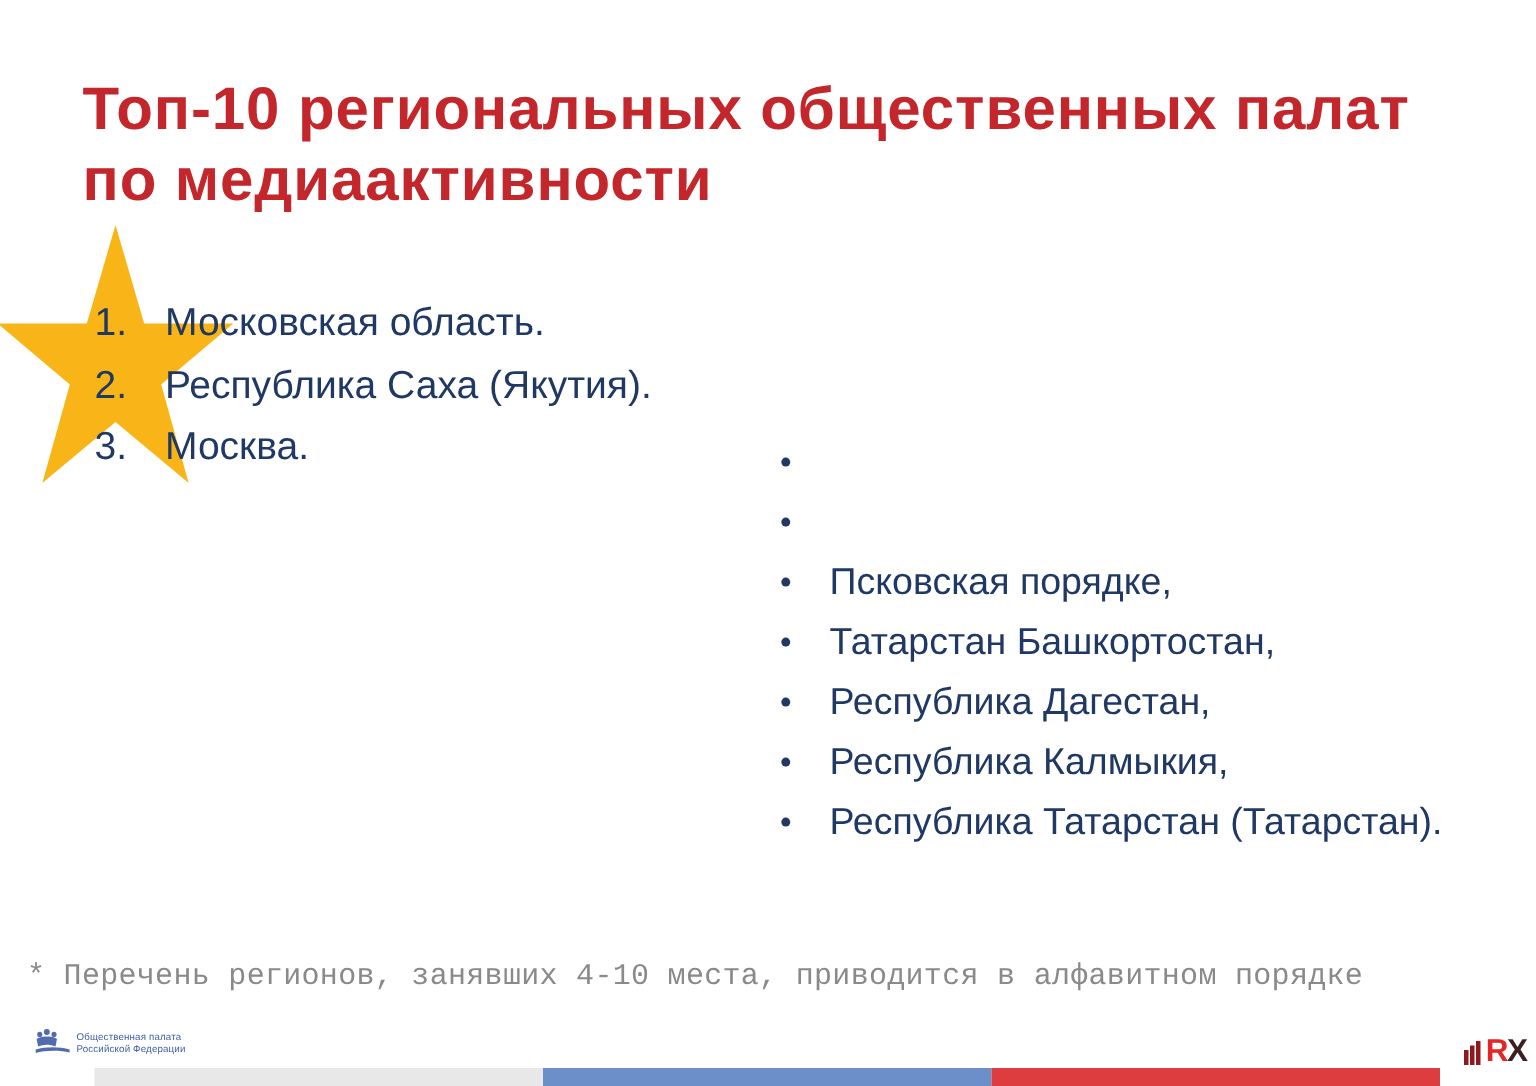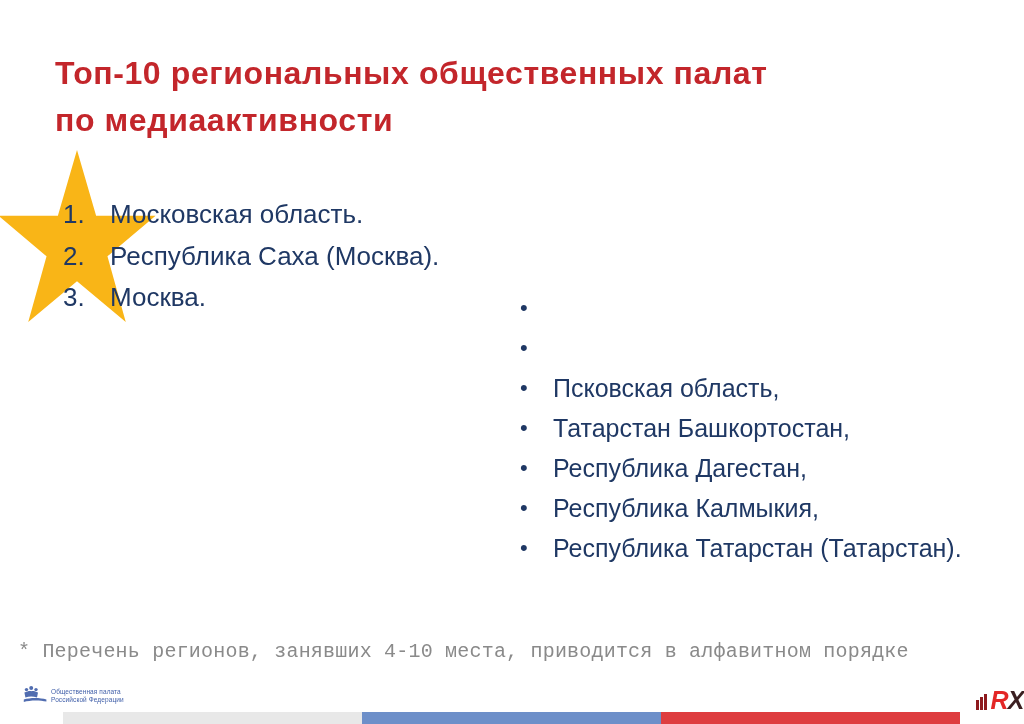--- a/index.html
+++ b/index.html
@@ -8,21 +8,21 @@
     overflow:hidden;font-family:"Liberation Sans",sans-serif;
   }
   .slide{position:absolute;inset:0;}
 
   
   .star{position:absolute;left:-4px;top:150px;width:162px;height:172px;}
 
   
   .title{
     position:absolute;left:55px;top:50px;width:900px;
-    font-size:32px;font-weight:700;letter-spacing:0.6px;
+    font-size:40px;font-weight:700;letter-spacing:0.6px;
     color:#C3262B;line-height:47px;
   }
 
   
   .top3{
     position:absolute;left:63px;top:194px;margin:0;padding:0;list-style:none;
     color:#1F3864;font-size:26px;font-weight:500;
   }
   .top3 li{display:flex;height:41.5px;align-items:center;}
   .top3 .num{width:47px;flex:0 0 47px;}
@@ -46,21 +46,21 @@
   .org-logo svg{width:26px;height:21px;margin-right:3px;}
   .org-text{font-size:6.5px;line-height:8px;color:#3F5EA8;letter-spacing:0.1px;}
 
   
   .rx-logo{position:absolute;left:976px;top:688px;width:70px;display:flex;align-items:flex-end;}
   .rx-bars{display:flex;align-items:flex-end;margin-right:2px;padding-bottom:3px;}
   .rx-bars i{display:block;width:2.6px;background:#8E1A1E;margin-right:1.6px;}
   .rx-bars i:nth-child(1){height:10px;}
   .rx-bars i:nth-child(2){height:13px;}
   .rx-bars i:nth-child(3){height:16px;}
-  .rx-letters{font-size:25px;line-height:25px;font-weight:800;letter-spacing:-1px;font-style:italic;}
+  .rx-letters{font-size:21px;line-height:25px;font-weight:800;letter-spacing:-1px;}
   .rx-r{color:#E32726;}
   .rx-x{color:#3B1F21;}
 
   
   .strip{position:absolute;left:63px;top:712px;height:12px;display:flex;}
   .strip .seg{height:12px;}
   .seg-gray{width:299px;background:#E8E8E8;}
   .seg-blue{width:299px;background:#6D8FC9;}
   .seg-red{width:299px;background:#DE3D40;}
 </style>
@@ -78,38 +78,38 @@
     <div>по медиаактивности</div>
   </div>
 
   <ol class="top3">
     <li>
       <span class="num">1.</span>
       <span>Московская область.</span>
     </li>
     <li>
       <span class="num">2.</span>
-      <span>Республика Саха (Москва).</span>
+      <span>Республика Саха (Якутия).</span>
     </li>
     <li>
       <span class="num">3.</span>
       <span>Москва.</span>
     </li>
   </ol>
 
   <ul class="others">
     <li>
       <span class="bullet">•</span>
     </li>
     <li>
       <span class="bullet">•</span>
     </li>
     <li>
       <span class="bullet">•</span>
-      <span>Псковская область,</span>
+      <span>Псковская порядке,</span>
     </li>
     <li>
       <span class="bullet">•</span>
       <span>Татарстан Башкортостан,</span>
     </li>
     <li>
       <span class="bullet">•</span>
       <span>Республика Дагестан,</span>
     </li>
     <li>

